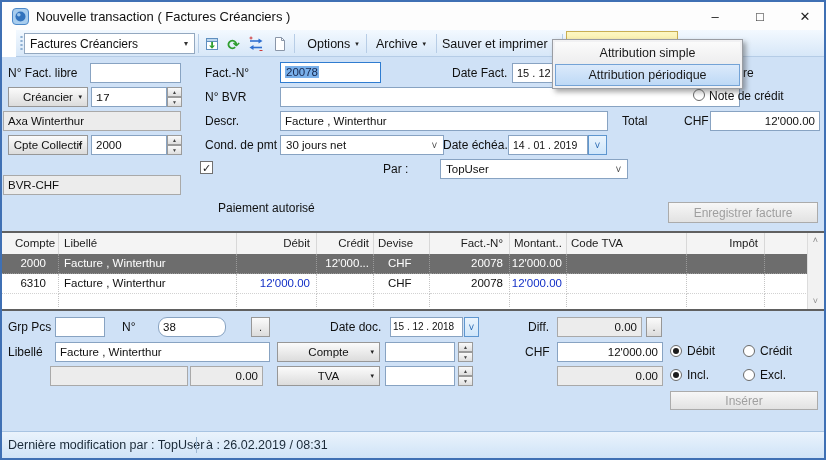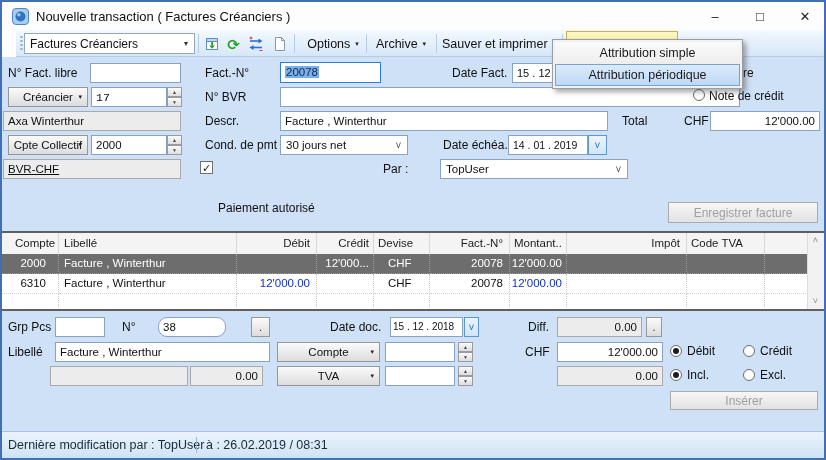--- a/index.html
+++ b/index.html
@@ -147,52 +147,52 @@
     <span>Cpte Collectif</span>
     <span class="car">▾</span>
   </div>
   <input class="txt" style="left: 91px; top: 135px; width: 76px; height: 20px;" value="2000">
   <div class="spin" style="left:167px;top:135px;height:20px;">
     <div>▲</div>
     <div>▼</div>
   </div>
 
   <div class="lbl" style="left:205px;top:138px;">Cond. de pmt</div>
-  <div class="fsel" style="left:280px;top:135px;width:128px;height:20px;gap:40px;">
+  <div class="fsel" style="left:280px;top:135px;width:164px;height:20px;gap:40px;">
     <span class="stext">30 jours net</span>
     <span class="sarrow">˅</span>
   </div>
   <div class="lbl" style="left:443px;top:138px;">Date échéa...</div>
   <div class="txt" style="left:508px;top:135px;width:80px;height:20px;font-size:10.5px;">14 . 01 . 2019</div>
   <div class="datebtn" style="left:588px;top:135px;width:19px;height:20px;">
     <span>˅</span>
   </div>
 
-  <div class="txt ro" style="left:3px;top:159px;width:178px;height:20px;text-decoration:underline;">BVR-CHF</div>
+  <div class="txt ro" style="left:3px;top:175px;width:178px;height:20px;">BVR-CHF</div>
   <div class="cb" style="left:200px;top:161px;"><span>✓</span></div>
   <div class="lbl" style="left:218px;top:161px;margin-top:40px;">Paiement autorisé</div>
   <div class="lbl" style="left:383px;top:162px;">Par :</div>
   <div class="fsel" style="left:440px;top:159px;width:188px;height:20px;">
     <span class="stext">TopUser</span>
     <span class="sarrow">˅</span>
   </div>
 
   <div class="btn" style="left:668px;top:202px;width:150px;height:21px;">Enregistrer facture</div>
 
   <div class="table">
     <div class="trow thead">
       <div class="tc h-compte">Compte</div>
       <div class="tc a-left">Libellé</div>
       <div class="tc a-r6">Débit</div>
       <div class="tc a-r4">Crédit</div>
       <div class="tc h-left4">Devise</div>
       <div class="tc a-r6">Fact.-N°</div>
       <div class="tc h-left4">Montant..</div>
+      <div class="tc h-left4">Code TVA</div>
       <div class="tc a-r6">Impôt</div>
-      <div class="tc h-left4">Code TVA</div>
       <div class="tc"></div>
     </div>
     <div class="trow tbody-row sel-row">
       <div class="tc a-compte">2000</div>
       <div class="tc a-left">Facture , Winterthur</div>
       <div class="tc a-r6"></div>
       <div class="tc a-r4">12'000...</div>
       <div class="tc a-dev">CHF</div>
       <div class="tc a-r6">20078</div>
       <div class="tc a-r4">12'000.00</div>

